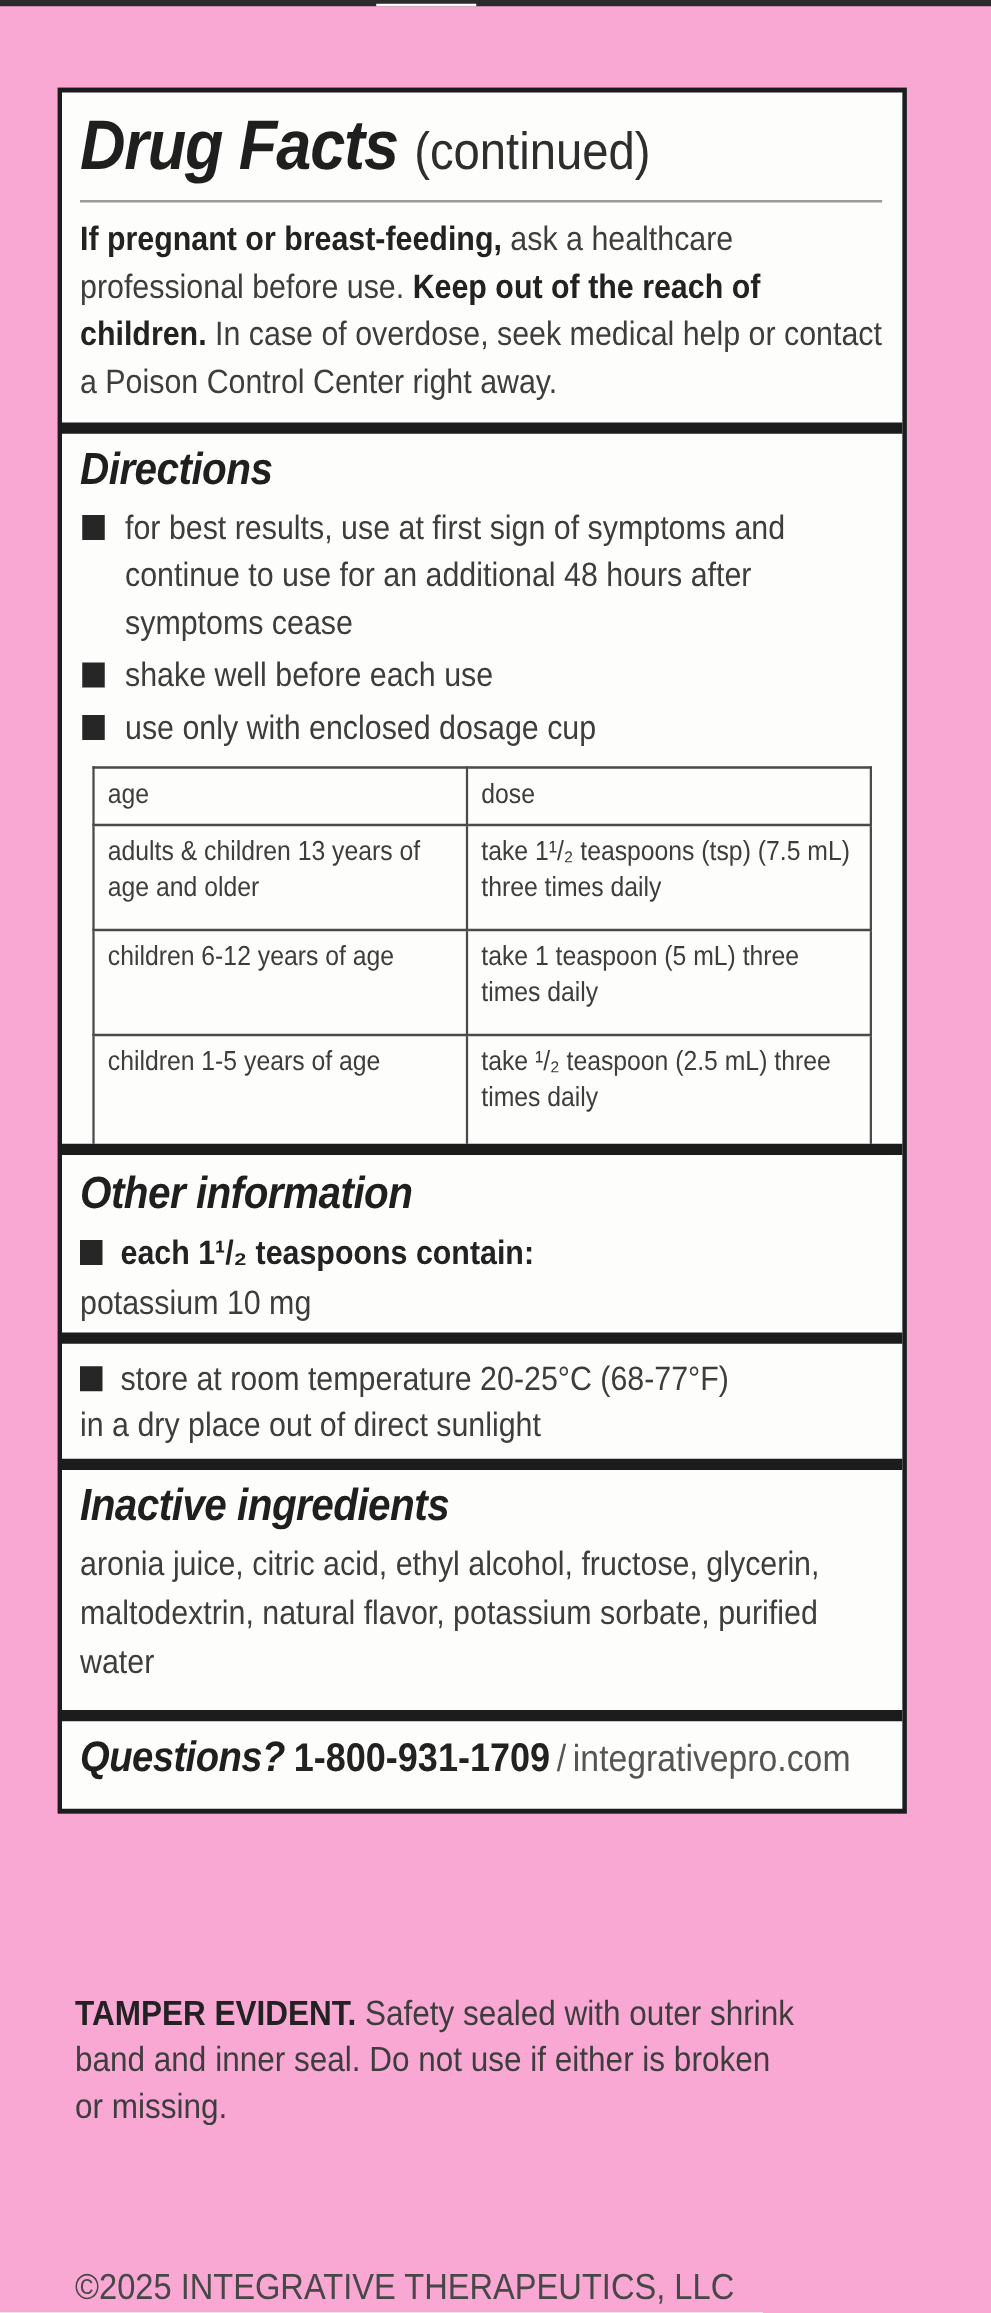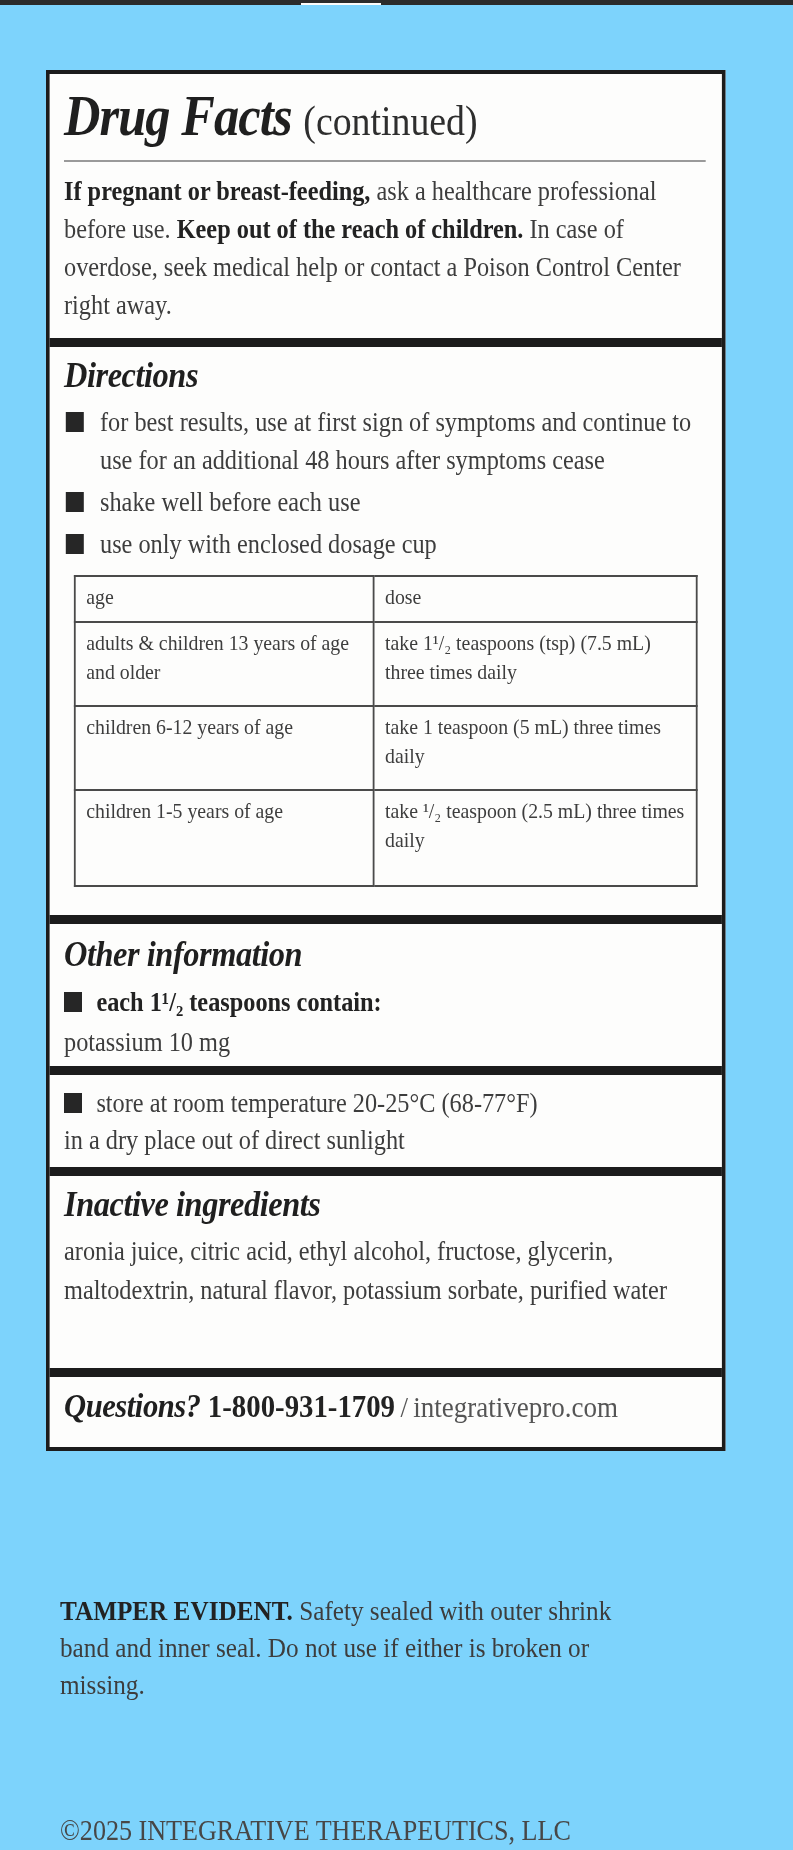--- a/index.html
+++ b/index.html
@@ -1,20 +1,20 @@
 <!DOCTYPE html>
 <html><head>
 <meta charset="utf-8">
 <style>
   html,body{margin:0;padding:0;background:#f6f6f5;}
   .page{
     position:relative;
     width:793px;height:1850px;
-    background:#7dd3fc;
-    font-family:Liberation Serif, serif;
+    background:#f9a8d4;
+    font-family:Liberation Sans, sans-serif;
     color:#3d3d3d;
     overflow:hidden;
   }
   .edge-bar{
     position:absolute;top:0;left:0;width:100%;height:5px;
     background:#2b2b2b;
   }
   .edge-bar:after{
     content:"";position:absolute;left:38%;top:3px;width:10%;height:2px;background:#fbfbfa;
   }

